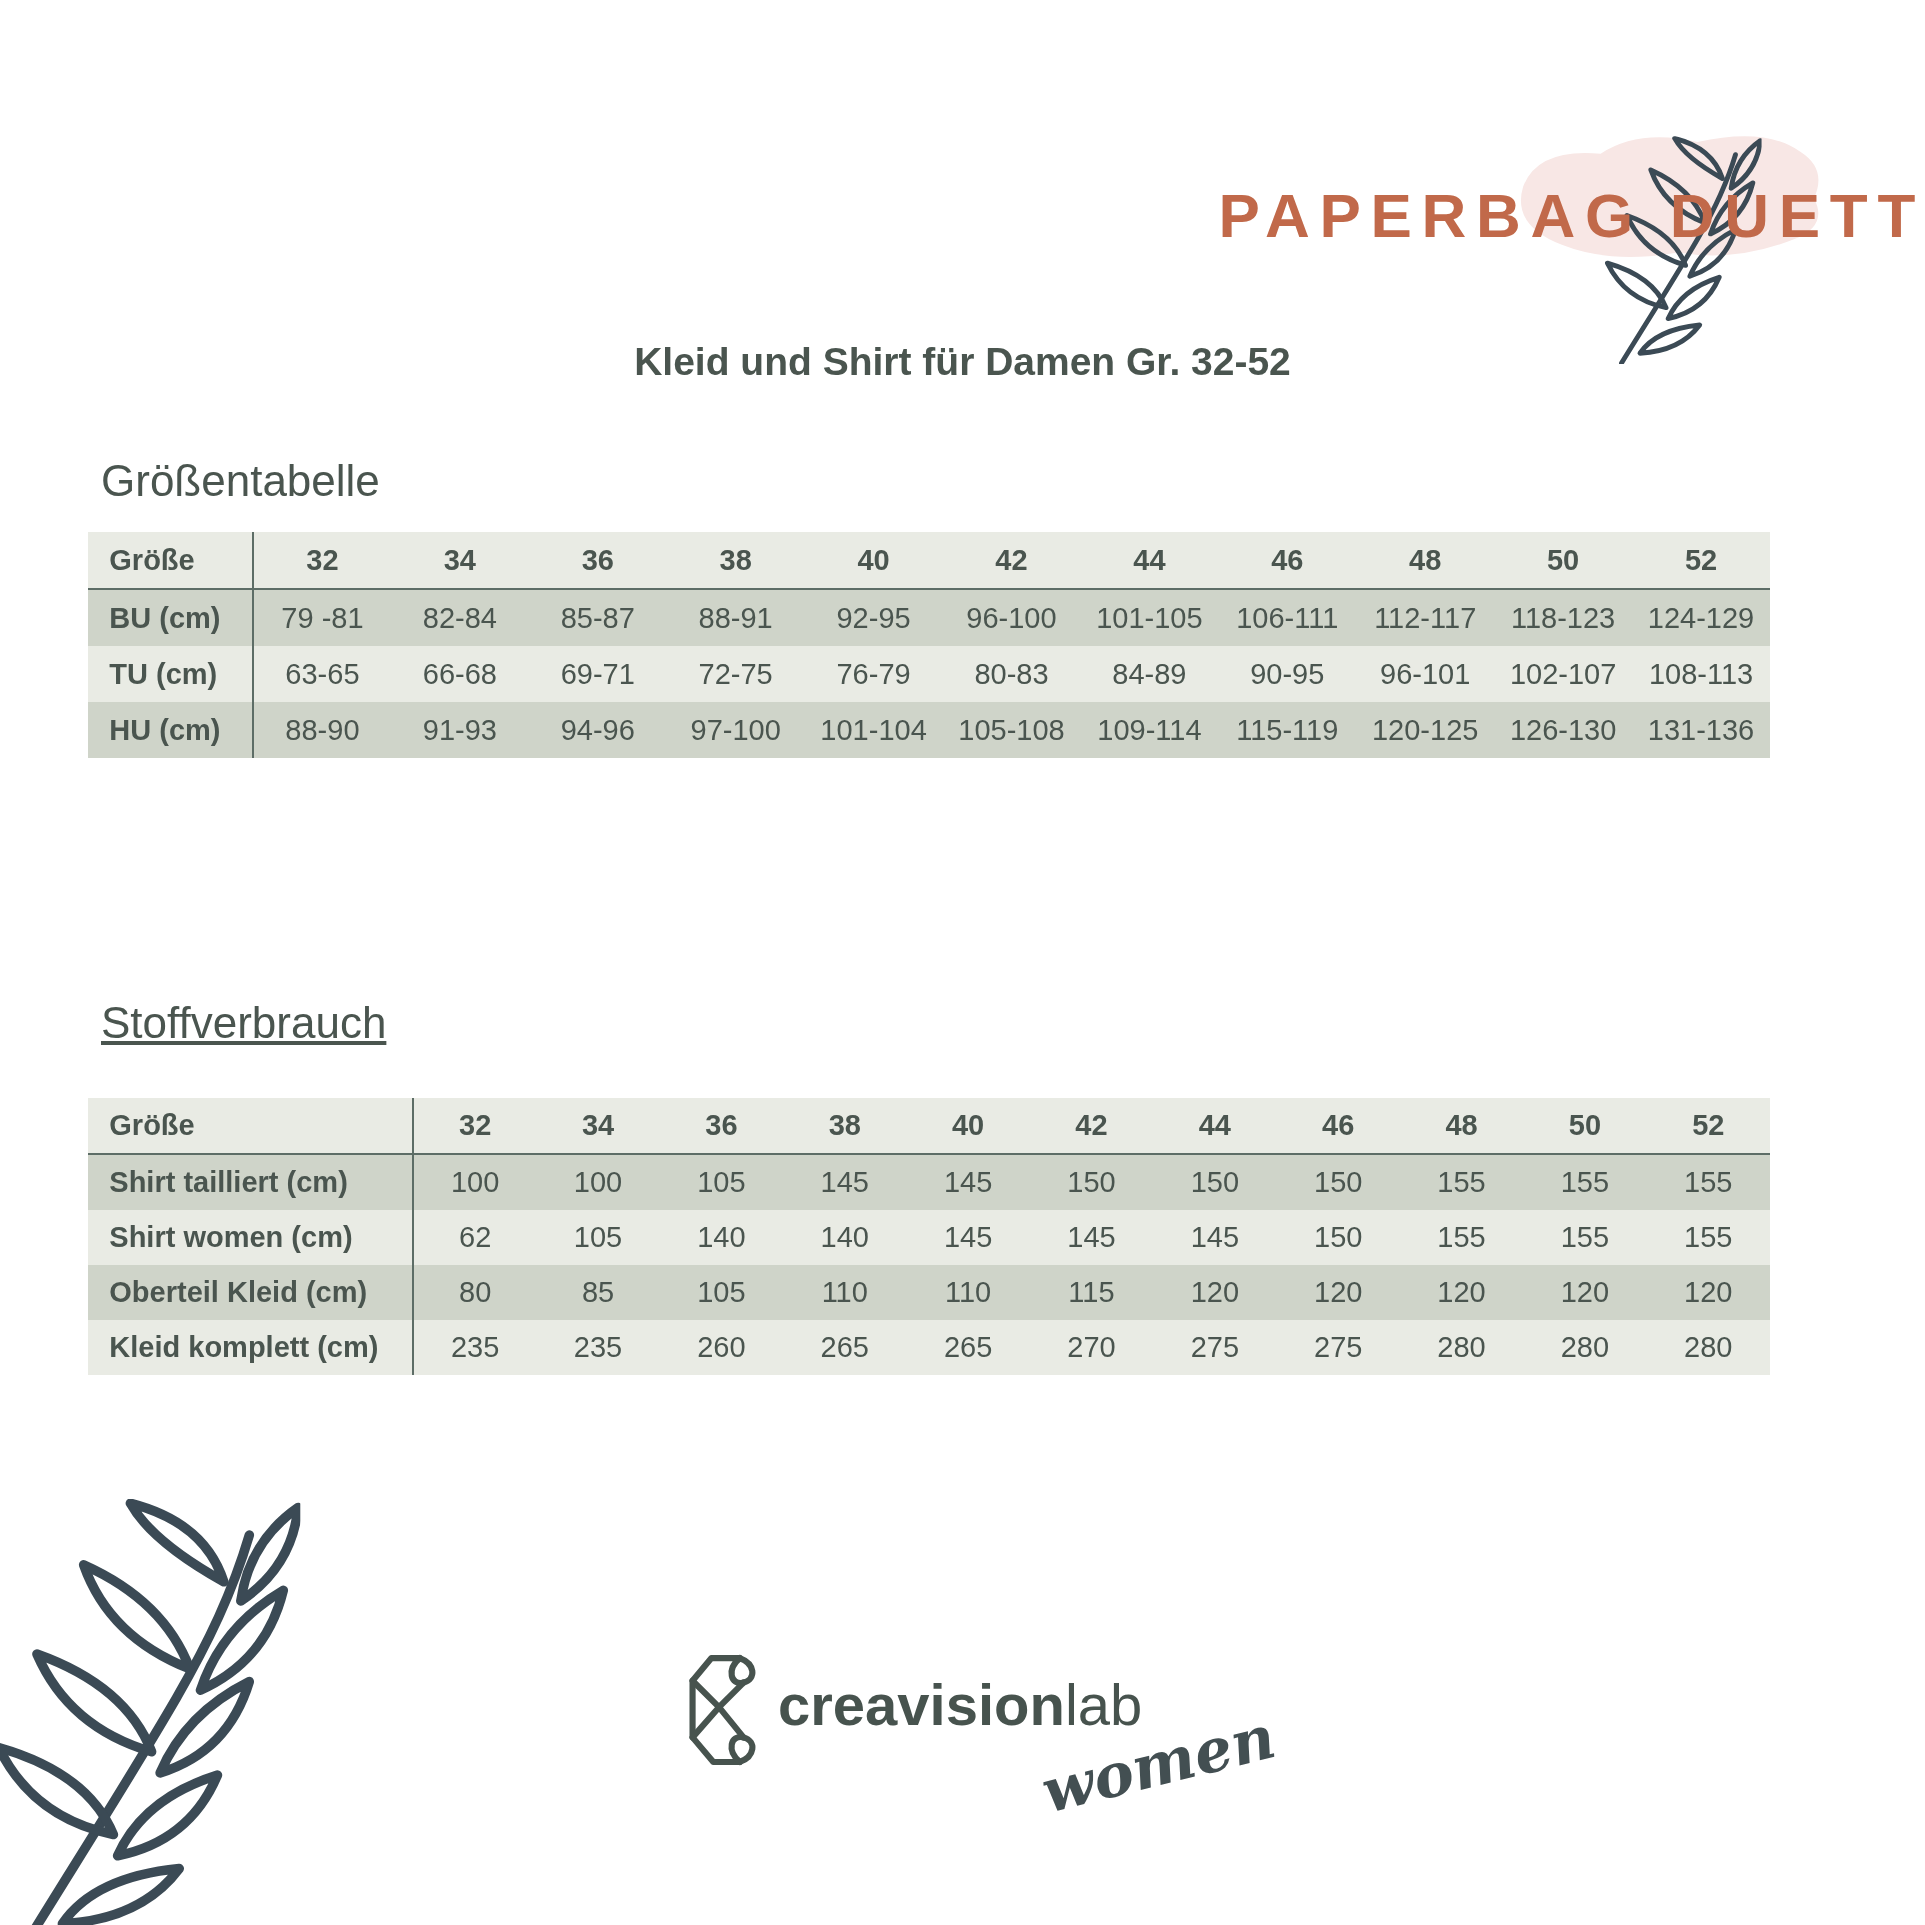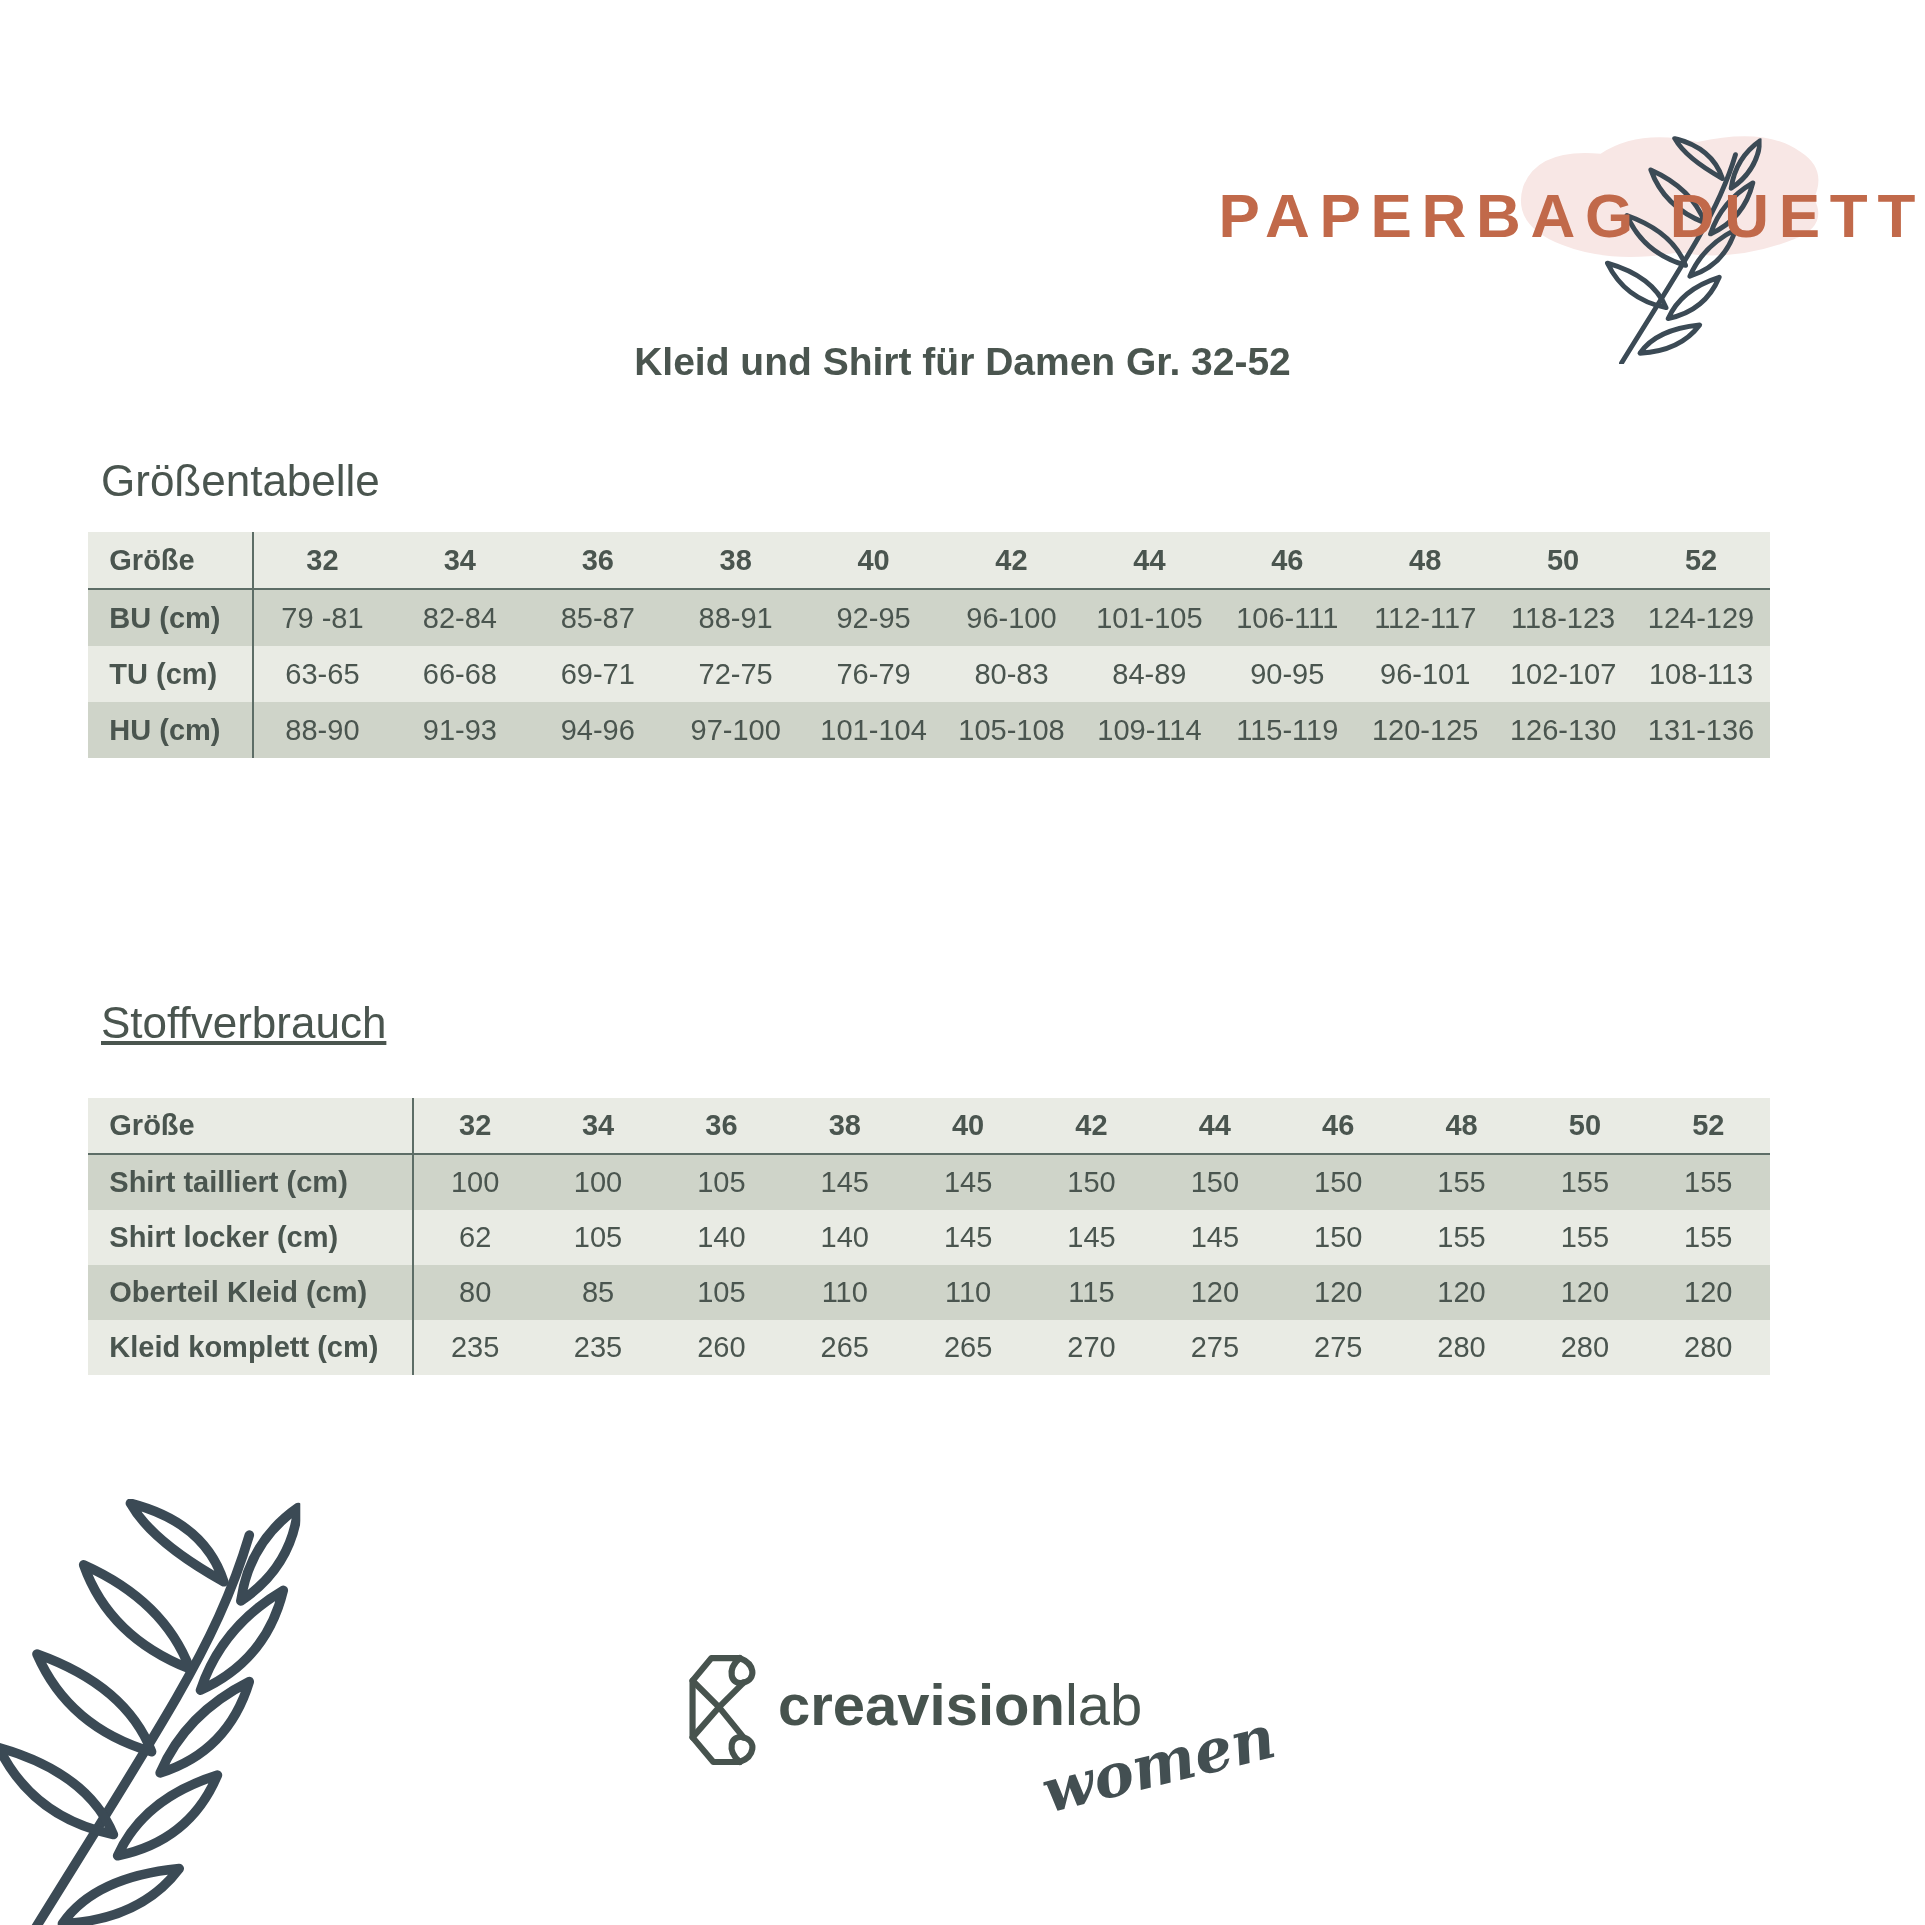--- a/index.html
+++ b/index.html
@@ -202,21 +202,21 @@
           <td>145</td>
           <td>145</td>
           <td>150</td>
           <td>150</td>
           <td>150</td>
           <td>155</td>
           <td>155</td>
           <td>155</td>
         </tr>
         <tr>
-          <th>Shirt locker (cm)</th>
+          <th>Shirt women (cm)</th>
           <td>62</td>
           <td>105</td>
           <td>140</td>
           <td>140</td>
           <td>145</td>
           <td>145</td>
           <td>145</td>
           <td>150</td>
           <td>155</td>
           <td>155</td>

